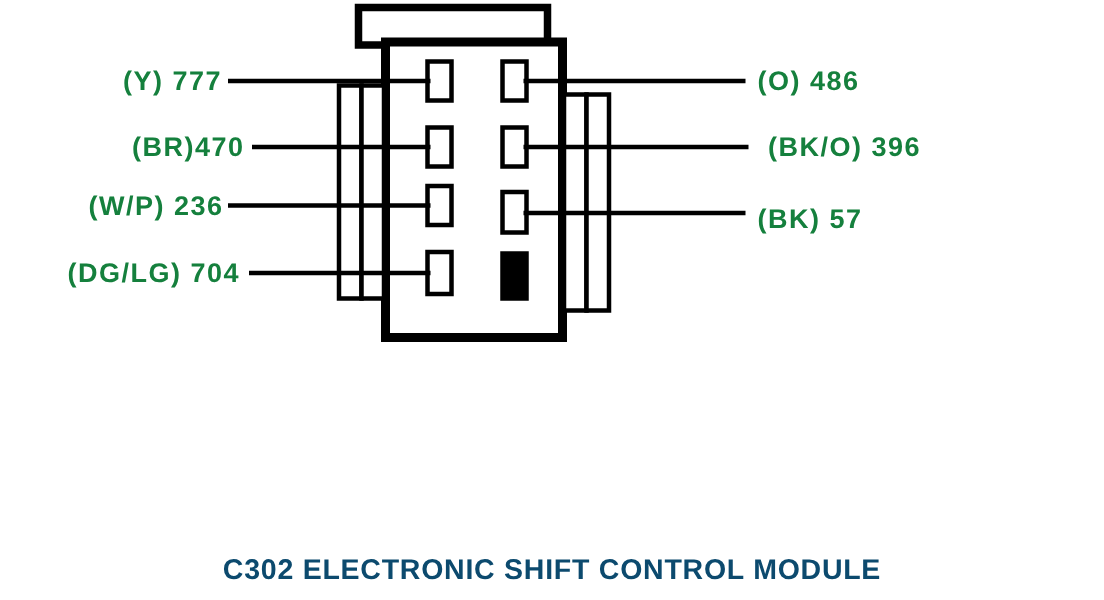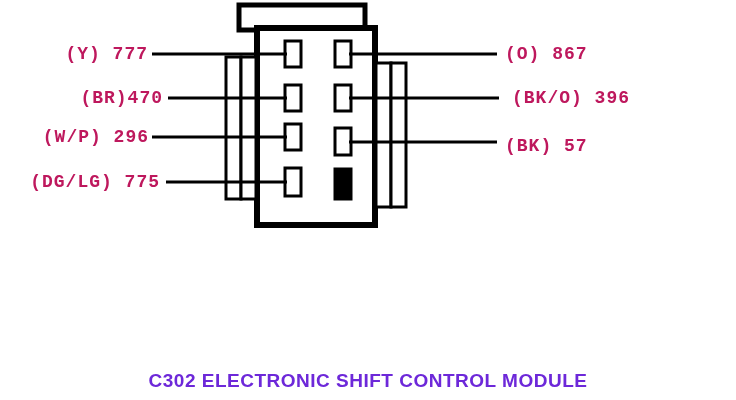--- a/index.html
+++ b/index.html
@@ -18,41 +18,40 @@
   #diagram-svg {
     position: absolute;
     left: 0;
     top: 0;
   }
   .wire-label {
     position: absolute;
     font-weight: bold;
     font-size: 18px;
     letter-spacing: 1px;
-    color: #be185d;
+    color: #15803d;
     white-space: nowrap;
     line-height: 20px;
-    font-family: Liberation Mono, monospace;
   }
   .wire-label.left {
     text-align: right;
   }
   .wire-label.right {
     text-align: left;
   }
   .caption {
     position: absolute;
     left: 0;
     top: 370px;
     width: 736px;
     text-align: center;
     font-weight: bold;
     font-size: 19px;
     letter-spacing: 0.5px;
-    color: #6d28d9;
+    color: #0c4a6e;
     white-space: nowrap;
   }
 </style>
 </head>
 <body>
 
 <div id="stage">
 
   <svg id="diagram-svg" width="736" height="400" viewBox="0 0 736 400">
 
@@ -82,22 +81,22 @@
     <line x1="152" y1="137" x2="287" y2="137" stroke="#000000" stroke-width="3"></line>
     <line x1="166" y1="182" x2="287" y2="182" stroke="#000000" stroke-width="3"></line>
 
     <line x1="349" y1="54" x2="497" y2="54" stroke="#000000" stroke-width="3"></line>
     <line x1="349" y1="98" x2="499" y2="98" stroke="#000000" stroke-width="3"></line>
     <line x1="349" y1="142" x2="497" y2="142" stroke="#000000" stroke-width="3"></line>
   </svg>
 
   <div class="wire-label left" style="left:20px; width:128px; top:44px;">(Y) 777</div>
   <div class="wire-label left" style="left:20px; width:143px; top:88px;">(BR)470</div>
-  <div class="wire-label left" style="left:20px; width:129px; top:127px;">(W/P) 296</div>
-  <div class="wire-label left" style="left:0px; width:160px; top:172px;">(DG/LG) 775</div>
+  <div class="wire-label left" style="left:20px; width:129px; top:127px;">(W/P) 236</div>
+  <div class="wire-label left" style="left:0px; width:160px; top:172px;">(DG/LG) 704</div>
 
-  <div class="wire-label right" style="left:505px; top:44px;">(O) 867</div>
+  <div class="wire-label right" style="left:505px; top:44px;">(O) 486</div>
   <div class="wire-label right" style="left:512px; top:88px;">(BK/O) 396</div>
   <div class="wire-label right" style="left:505px; top:136px;">(BK) 57</div>
 
   <div class="caption">C302 ELECTRONIC SHIFT CONTROL MODULE</div>
 
 </div>
 
 </body></html>

